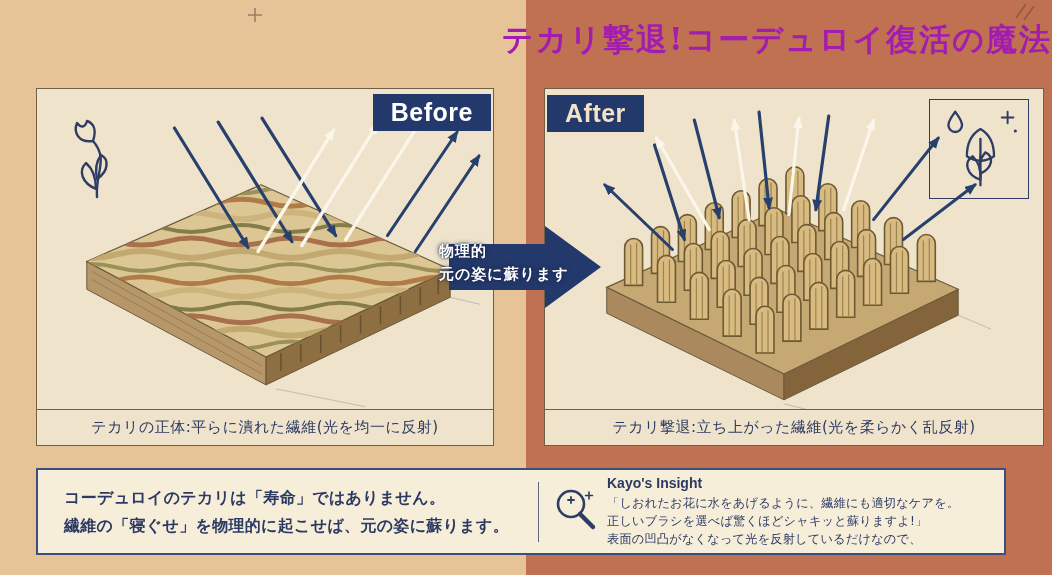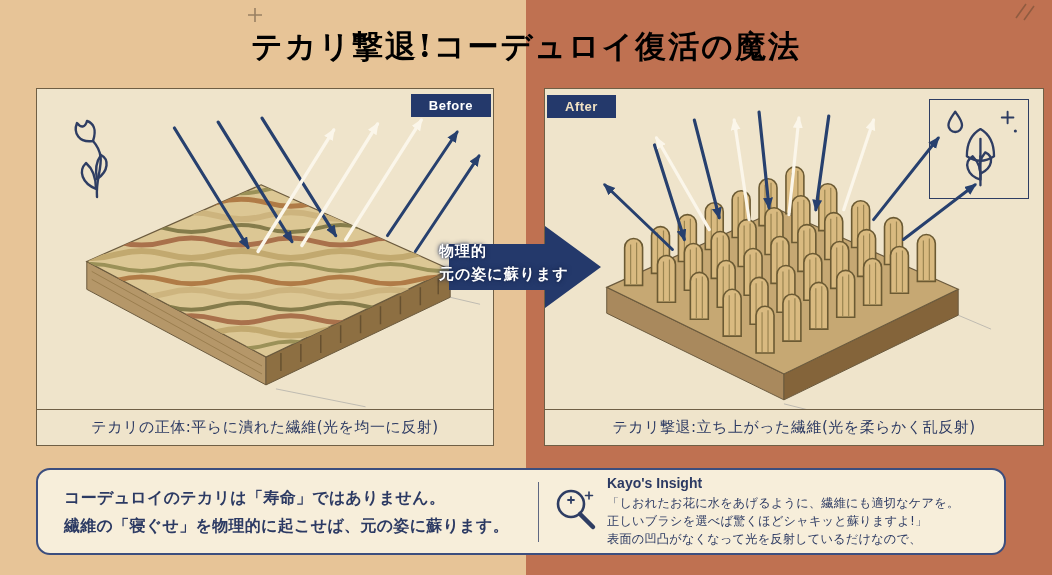--- a/index.html
+++ b/index.html
@@ -1,44 +1,44 @@
 <!DOCTYPE html>
 <html><head>
 <meta charset="utf-8">
 <style>
   *{margin:0;padding:0;box-sizing:border-box}
   html,body{width:1052px;height:575px;font-family:"DejaVu Sans",sans-serif;overflow:hidden;background:#fff}
   .canvas{position:relative;width:1052px;height:575px;background:#e7c497;overflow:hidden}
   .bg-right{position:absolute;left:526px;top:0;width:526px;height:575px;background:#bf7151}
   .deco{position:absolute;opacity:.55}
 
-  .page-title{position:absolute;left:0;right:0;top:26px;text-align:center;
-    font-family:"DejaVu Serif",serif;font-weight:700;font-size:31px;color:#000000;letter-spacing:2px}
+  .page-title{position:absolute;left:0;right:0;top:19px;text-align:right;
+    font-family:"DejaVu Serif",serif;font-weight:700;font-size:31px;color:#a21caf;letter-spacing:2px}
 
   .panel{position:absolute;top:88px;height:358px;background:#efe4cb;border:1px solid #6f5f45}
   .panel.before{left:36px;width:458px}
   .panel.after{left:544px;width:500px}
   .panel-caption{position:absolute;left:0;right:0;bottom:0;height:36px;border-top:1px solid #6f5f45;
     display:flex;align-items:center;justify-content:center;font-size:15px;color:#2c3a63;font-weight:400;letter-spacing:.5px}
   .panel-label{position:absolute;background:#24396b;color:#fff;font-family:"Liberation Sans",sans-serif;
-    font-size:13px;font-weight:600;padding:4px 18px;letter-spacing:.5px;z-index:4}
+    font-size:25px;font-weight:600;padding:4px 18px;letter-spacing:.5px;z-index:4}
   .panel.before .panel-label{top:5px;right:2px}
   .panel.after .panel-label{top:6px;left:2px;color:#f2e3c4}
 
   .illus{position:absolute;left:0;top:0}
   .icon-abs{position:absolute;z-index:3}
   .after-icon-box{position:absolute;top:10px;right:14px;width:100px;height:100px;border:1.5px solid #2e3d63;z-index:3}
 
   .transform-arrow{position:absolute;left:449px;top:224px;width:158px;height:86px;z-index:6}
   .arrow-text{position:absolute;left:-10px;right:-18px;top:16px;color:#ffffff;
     font-weight:700;font-size:15px;line-height:1.5;letter-spacing:1px;
     text-shadow:0 0 5px rgba(23,38,77,.95),0 0 2px rgba(23,38,77,.95)}
 
   .summary-banner{position:absolute;left:36px;top:468px;width:970px;height:87px;background:#f7eeda;
-    border:2px solid #3c4e7e;border-radius:14px;display:flex;align-items:center;z-index:5}
+    border:2px solid #3c4e7e;border-radius:0;display:flex;align-items:center;z-index:5}
   .summary-text{width:500px;padding-left:26px;font-size:16px;font-weight:700;color:#2c3a63;line-height:1.7;letter-spacing:.3px}
   .v-divider{width:1px;height:60px;background:#2c3a63;opacity:.75}
   .insight-wrap{display:flex;align-items:center;flex:1;padding-left:10px}
   .insight-text{margin-left:4px}
   .insight-title{font-family:"Liberation Sans",sans-serif;font-size:14px;font-weight:700;color:#2c3a63;margin-bottom:3px}
   .insight-line{font-size:12.2px;color:#2c3a63;line-height:1.5;letter-spacing:.2px}
 </style>
 </head>
 <body>
 

